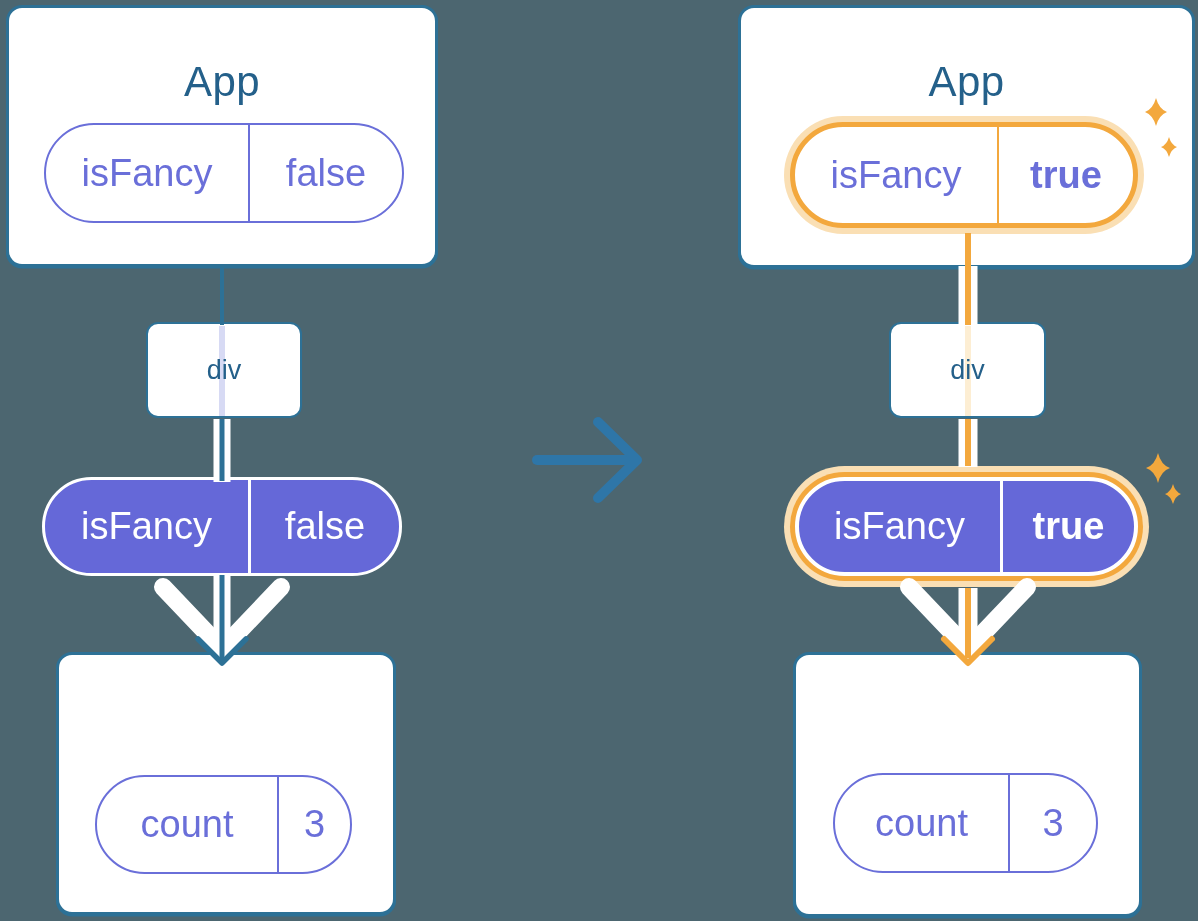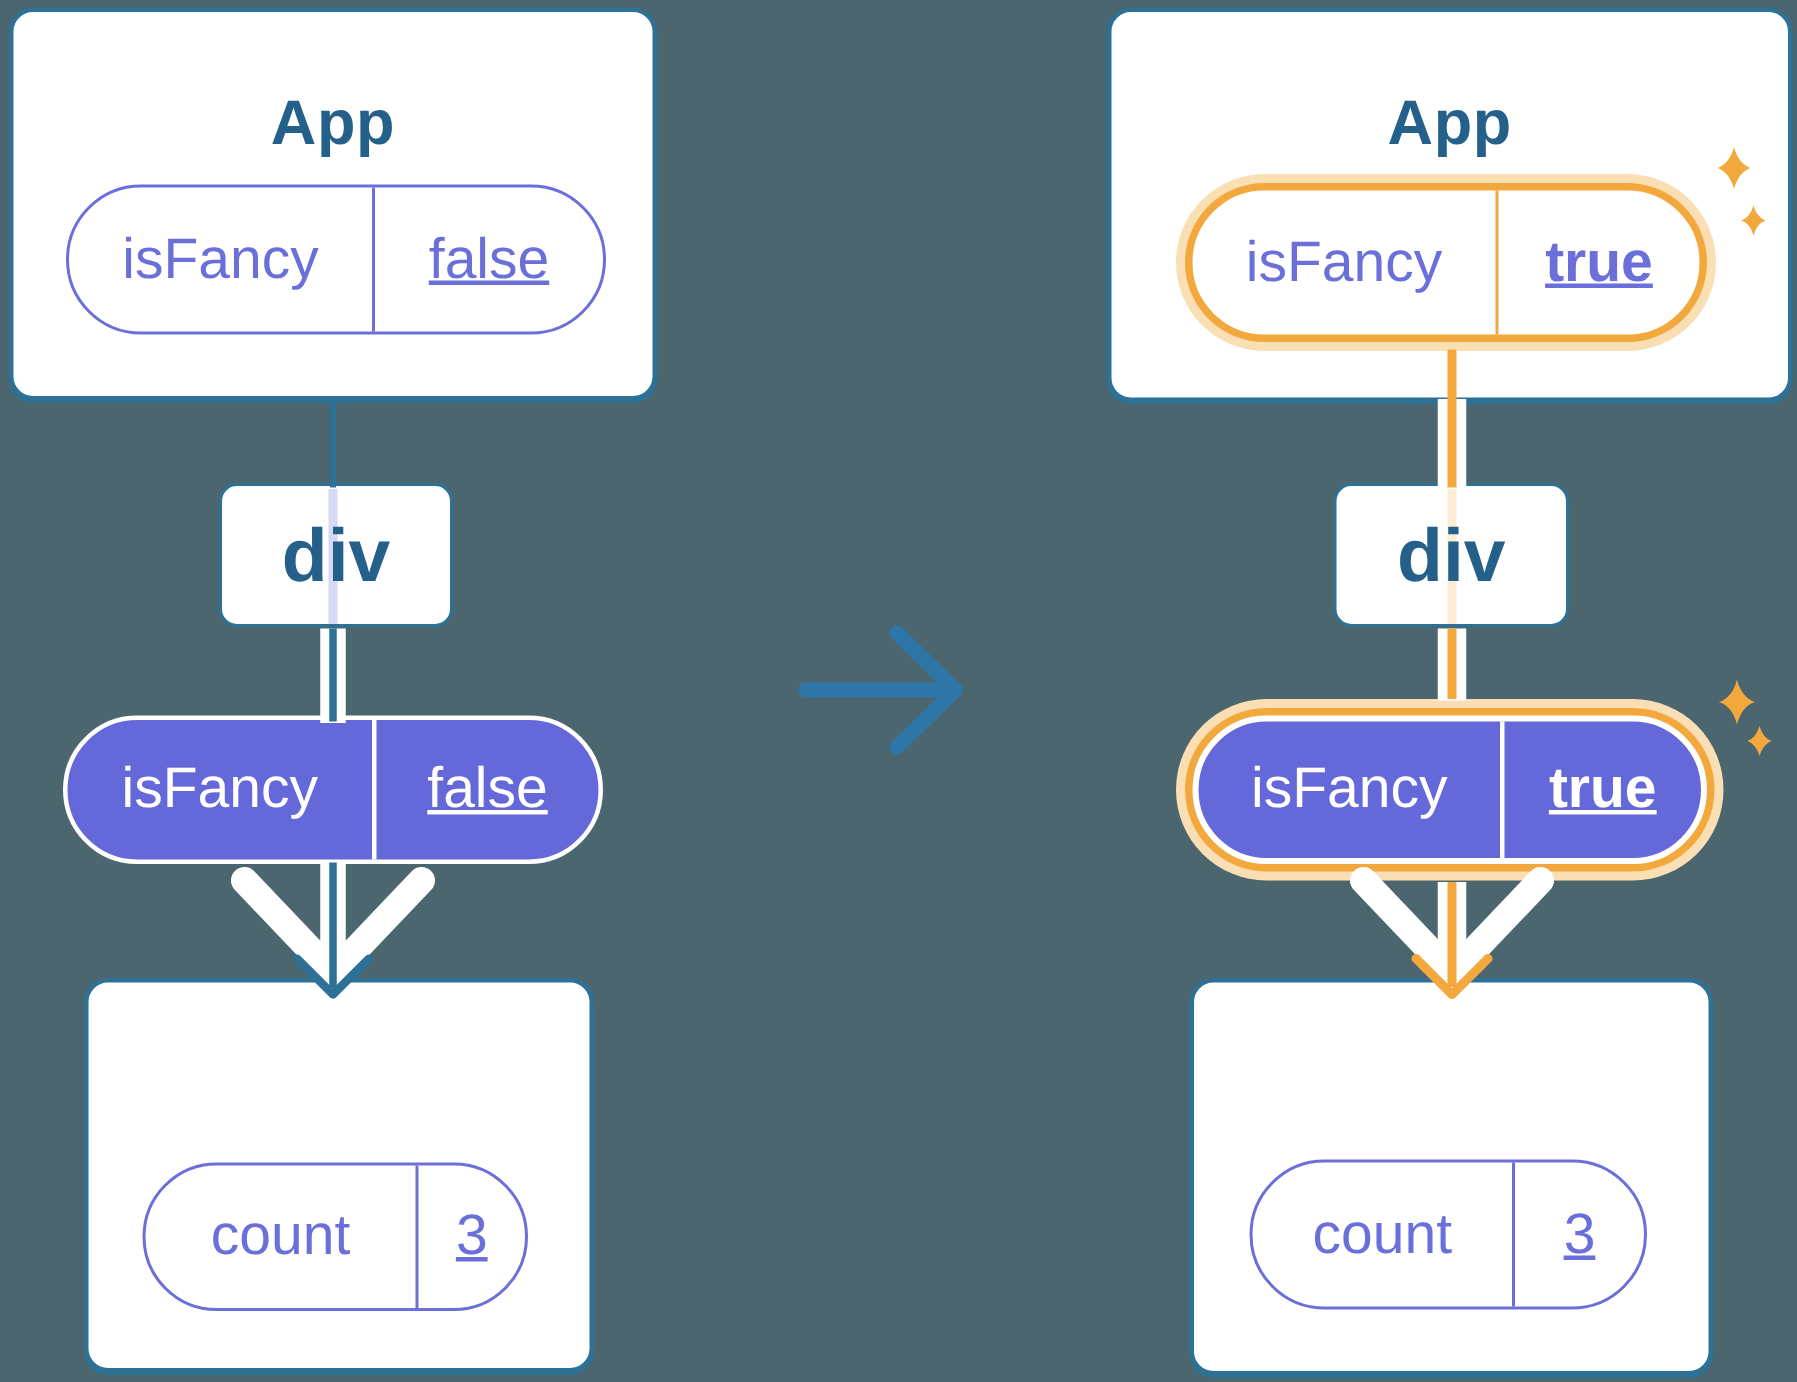--- a/index.html
+++ b/index.html
@@ -8,26 +8,26 @@
     --orange:#f3a83d; --orange-glow:#fadfb4; --pale-orange:#fdeed3; --white:#ffffff;
   }
   html,body{margin:0;padding:0;}
   body{background:var(--bg);font-family:"Liberation Sans",sans-serif;}
   .stage{position:relative;width:1198px;height:921px;background:var(--bg);overflow:hidden;}
 
   
   .card{position:absolute;background:var(--white);border:3px solid var(--teal);
         border-radius:16px;box-shadow:0 1.5px 0 var(--teal);box-sizing:border-box;}
   .card-title{position:absolute;left:0;right:0;text-align:center;color:var(--heading);
-        font-size:42px;font-weight:700;letter-spacing:.5px;}
+        font-size:42px;font-weight:400;letter-spacing:.5px;}
 
   
   .pill{position:absolute;display:flex;align-items:stretch;box-sizing:border-box;border-radius:999px;}
   .cell{display:flex;align-items:center;justify-content:center;font-size:38px;color:var(--purple);}
-  .cell.grow{flex:1;text-decoration:underline;}
+  .cell.grow{flex:1;}
   .divider{width:2px;}
   .emph{font-weight:700;text-align:right;}
 
   .outline-pill{background:var(--white);border:2px solid var(--purple);}
   .outline-pill .divider{background:var(--purple);}
 
   .solid-pill{background:var(--purple-fill);border:3px solid var(--white);}
   .solid-pill .cell{color:var(--white);}
   .solid-pill .divider{width:3px;background:var(--white);}
 
@@ -36,21 +36,21 @@
   .ring-pill .divider{background:var(--orange);}
 
   .solid-ring-pill{background:var(--purple-fill);border:4px solid var(--white);
              box-shadow:0 0 0 5px var(--orange),0 0 0 11px var(--orange-glow);}
   .solid-ring-pill .cell{color:var(--white);}
   .solid-ring-pill .divider{width:3px;background:var(--white);}
 
   
   .divbox{position:absolute;background:var(--white);border:2.5px solid var(--teal);
           border-radius:12px;box-sizing:border-box;display:flex;align-items:center;justify-content:center;}
-  .node-label{position:relative;z-index:3;color:var(--heading);font-size:50px;font-weight:700;}
+  .node-label{position:relative;z-index:3;color:var(--heading);font-size:27px;font-weight:400;}
 
   
   .l-app{left:6px;top:5px;width:432px;height:262px;}
   .l-app-title{top:50px;}
   .l-app-pill{left:44px;top:123px;width:360px;height:100px;}
   .l-app-pill .key{width:202px;}
   .l-div{left:146px;top:322px;width:156px;height:96px;}
   .l-flow-pill{left:42px;top:477px;width:360px;height:99px;}
   .l-flow-pill .key{width:203px;}
   .l-counter{left:56px;top:652px;width:340px;height:263px;}

